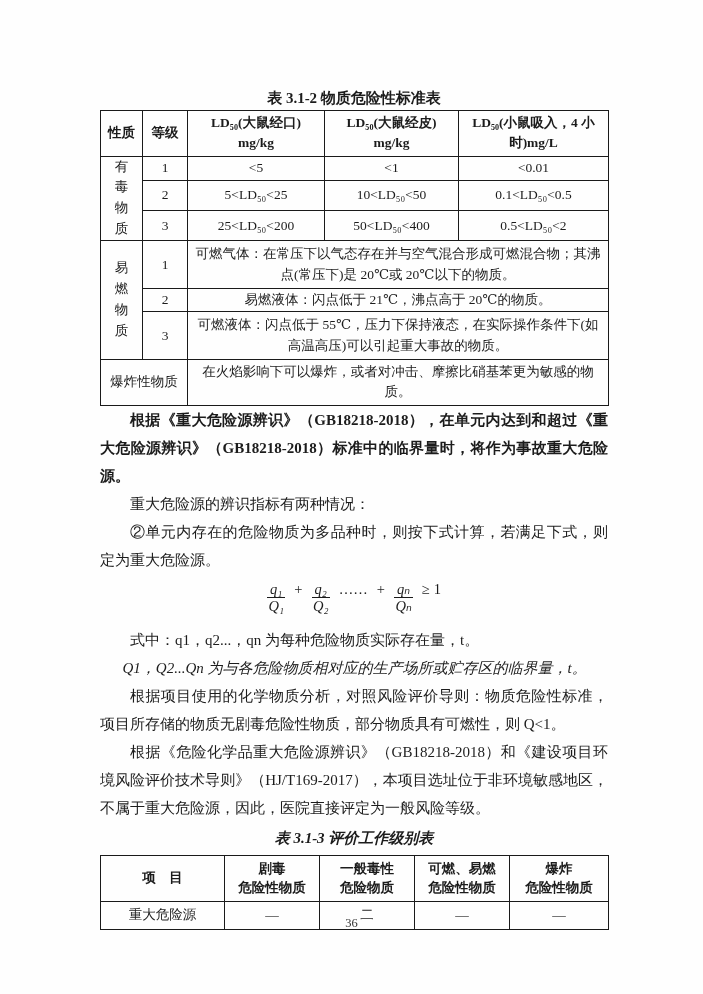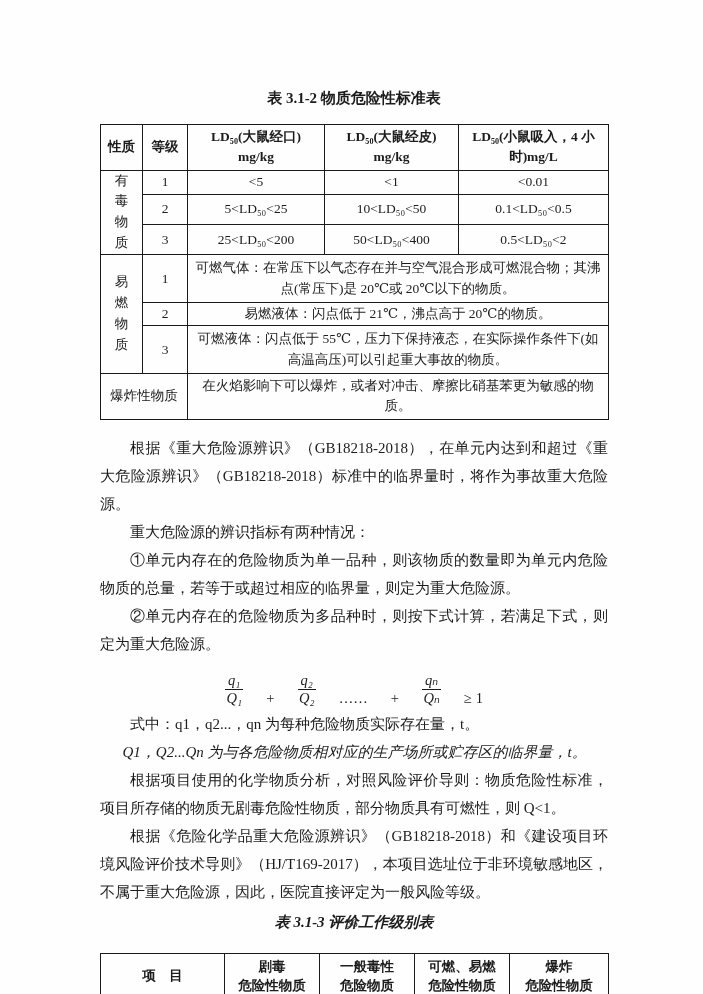--- a/index.html
+++ b/index.html
@@ -16,21 +16,21 @@
 
   .tbl-title {
     margin:0; text-align:center; font-size:15px; font-weight:bold;
     line-height:20px;
   }
   .title1 { padding-top:88px; }
   .title2 { padding-top:6px; padding-bottom:5px;font-style:italic; }
 
   table {
     border-collapse:collapse; table-layout:fixed; width:508px;
-    margin-top:16px;
+    margin-top:2px;
   }
   th, td {
     border:1.5px solid #1a1a1a;
     font-size:13.5px; text-align:center; vertical-align:middle;
     padding:2px 5px; box-sizing:border-box;
     line-height:1.5;
   }
   th { font-weight:bold; }
   .pre { white-space:pre-line; }
   .vlabel { white-space:pre-line; line-height:1.55; font-size:13.5px; }
@@ -38,26 +38,26 @@
   tr.h-22 td { height:20px; padding-top:0; padding-bottom:0; }
   tr.h-28 td { height:26px; padding-top:0; padding-bottom:0; }
   tr.h-50 td { height:48px; }
   tr.h-25 td { height:23px; padding-top:0; padding-bottom:0; }
   tr.h-ex td { height:26px; }
 
   .para {
     margin:0; font-size:15px; line-height:28px;
     text-align:justify; text-indent:2em;
   }
-  .para-first { margin-top:14px; }
+  .para-first { margin-top:0;font-weight:bold; }
   .indent-sm { text-indent:1.5em;font-style:italic; }
 
   .formula {
-    display:flex; justify-content:center; align-items:flex-end;
-    gap:23px; margin:7px 0 3px;
+    display:flex; justify-content:center; align-items:flex-start;
+    gap:9px; margin:7px 0 3px;
     font-size:14.5px; height:42px;
   }
   .frac {
     display:inline-flex; flex-direction:column; align-items:center;
     font-style:italic; line-height:1.15;
     font-family:"Liberation Serif","DejaVu Sans",serif;
   }
   .fnum { border-bottom:1px solid #1a1a1a; padding:0 3px 0; }
   .fden { padding-top:0; }
   .op { font-style:normal; }
@@ -138,21 +138,20 @@
       </tr>
       <tr class="h-ex">
         <td colspan="2">爆炸性物质</td>
         <td colspan="3">在火焰影响下可以爆炸，或者对冲击、摩擦比硝基苯更为敏感的物质。</td>
       </tr>
     </tbody>
       </table>
 
     <p class="para para-first">根据《重大危险源辨识》（GB18218-2018），在单元内达到和超过《重大危险源辨识》（GB18218-2018）标准中的临界量时，将作为事故重大危险源。</p>
     <p class="para">重大危险源的辨识指标有两种情况：</p>
-    <p class="para">①单元内存在的危险物质为单一品种，则该物质的数量即为单元内危险物质的总量，若等于或超过相应的临界量，则定为重大危险源。</p>
     <p class="para">②单元内存在的危险物质为多品种时，则按下式计算，若满足下式，则定为重大危险源。</p>
 
     <div class="formula">
       <span class="frac">
         <span class="fnum">q₁</span>
         <span class="fden">Q₁</span>
       </span>
       <span class="op">+</span>
       <span class="frac">
         <span class="fnum">q₂</span>

